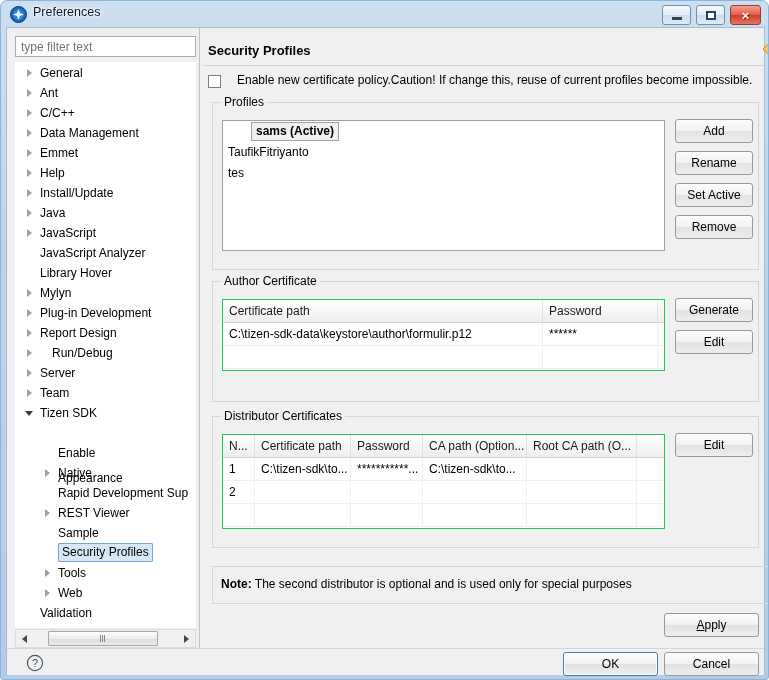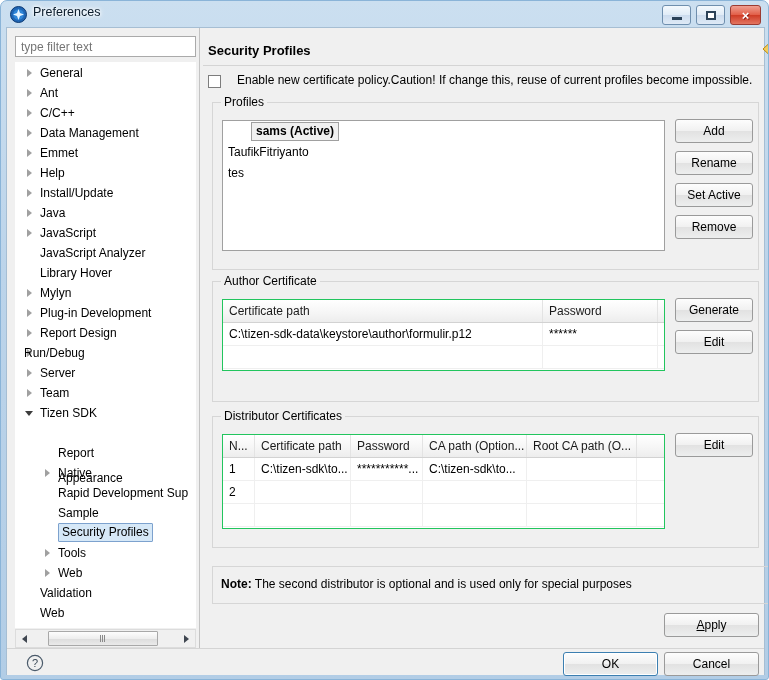--- a/index.html
+++ b/index.html
@@ -397,21 +397,21 @@
         <div class="tree-row">
           <span class="twisty" style="left: 8px;">
             <span class="tri"></span>
           </span>
           <span class="tree-label" style="left: 24px;">Report Design</span>
         </div>
         <div class="tree-row">
           <span class="twisty" style="left: 8px;">
             <span class="tri"></span>
           </span>
-          <span class="tree-label" style="left: 8px;">Run/Debug</span>
+          <span class="tree-label" style="left: 36px;">Run/Debug</span>
         </div>
         <div class="tree-row">
           <span class="twisty" style="left: 8px;">
             <span class="tri"></span>
           </span>
           <span class="tree-label" style="left: 24px;">Server</span>
         </div>
         <div class="tree-row">
           <span class="twisty" style="left: 8px;">
             <span class="tri"></span>
@@ -421,30 +421,36 @@
         <div class="tree-row">
           <span class="twisty" style="left: 8px;">
             <span class="tri-open"></span>
           </span>
           <span class="tree-label" style="left: 24px;">Tizen SDK</span>
         </div>
         <div class="tree-row">
           <span class="tree-label" style="left: 42px; margin-top: 45px;">Appearance</span>
         </div>
         <div class="tree-row">
-          <span class="tree-label" style="left: 42px;">Report</span>
+          <span class="tree-label" style="left: 42px;">Enable</span>
         </div>
         <div class="tree-row">
           <span class="twisty" style="left: 26px;">
             <span class="tri"></span>
           </span>
           <span class="tree-label" style="left: 42px;">Native</span>
         </div>
         <div class="tree-row">
           <span class="tree-label" style="left: 42px;">Rapid Development Sup</span>
+        </div>
+        <div class="tree-row">
+          <span class="twisty" style="left: 26px;">
+            <span class="tri"></span>
+          </span>
+          <span class="tree-label" style="left: 42px;">REST Viewer</span>
         </div>
         <div class="tree-row">
           <span class="tree-label" style="left: 42px;">Sample</span>
         </div>
         <div class="tree-row selected">
           <span class="tree-label" style="left: 42px;">Security Profiles</span>
         </div>
         <div class="tree-row">
           <span class="twisty" style="left: 26px;">
             <span class="tri"></span>

